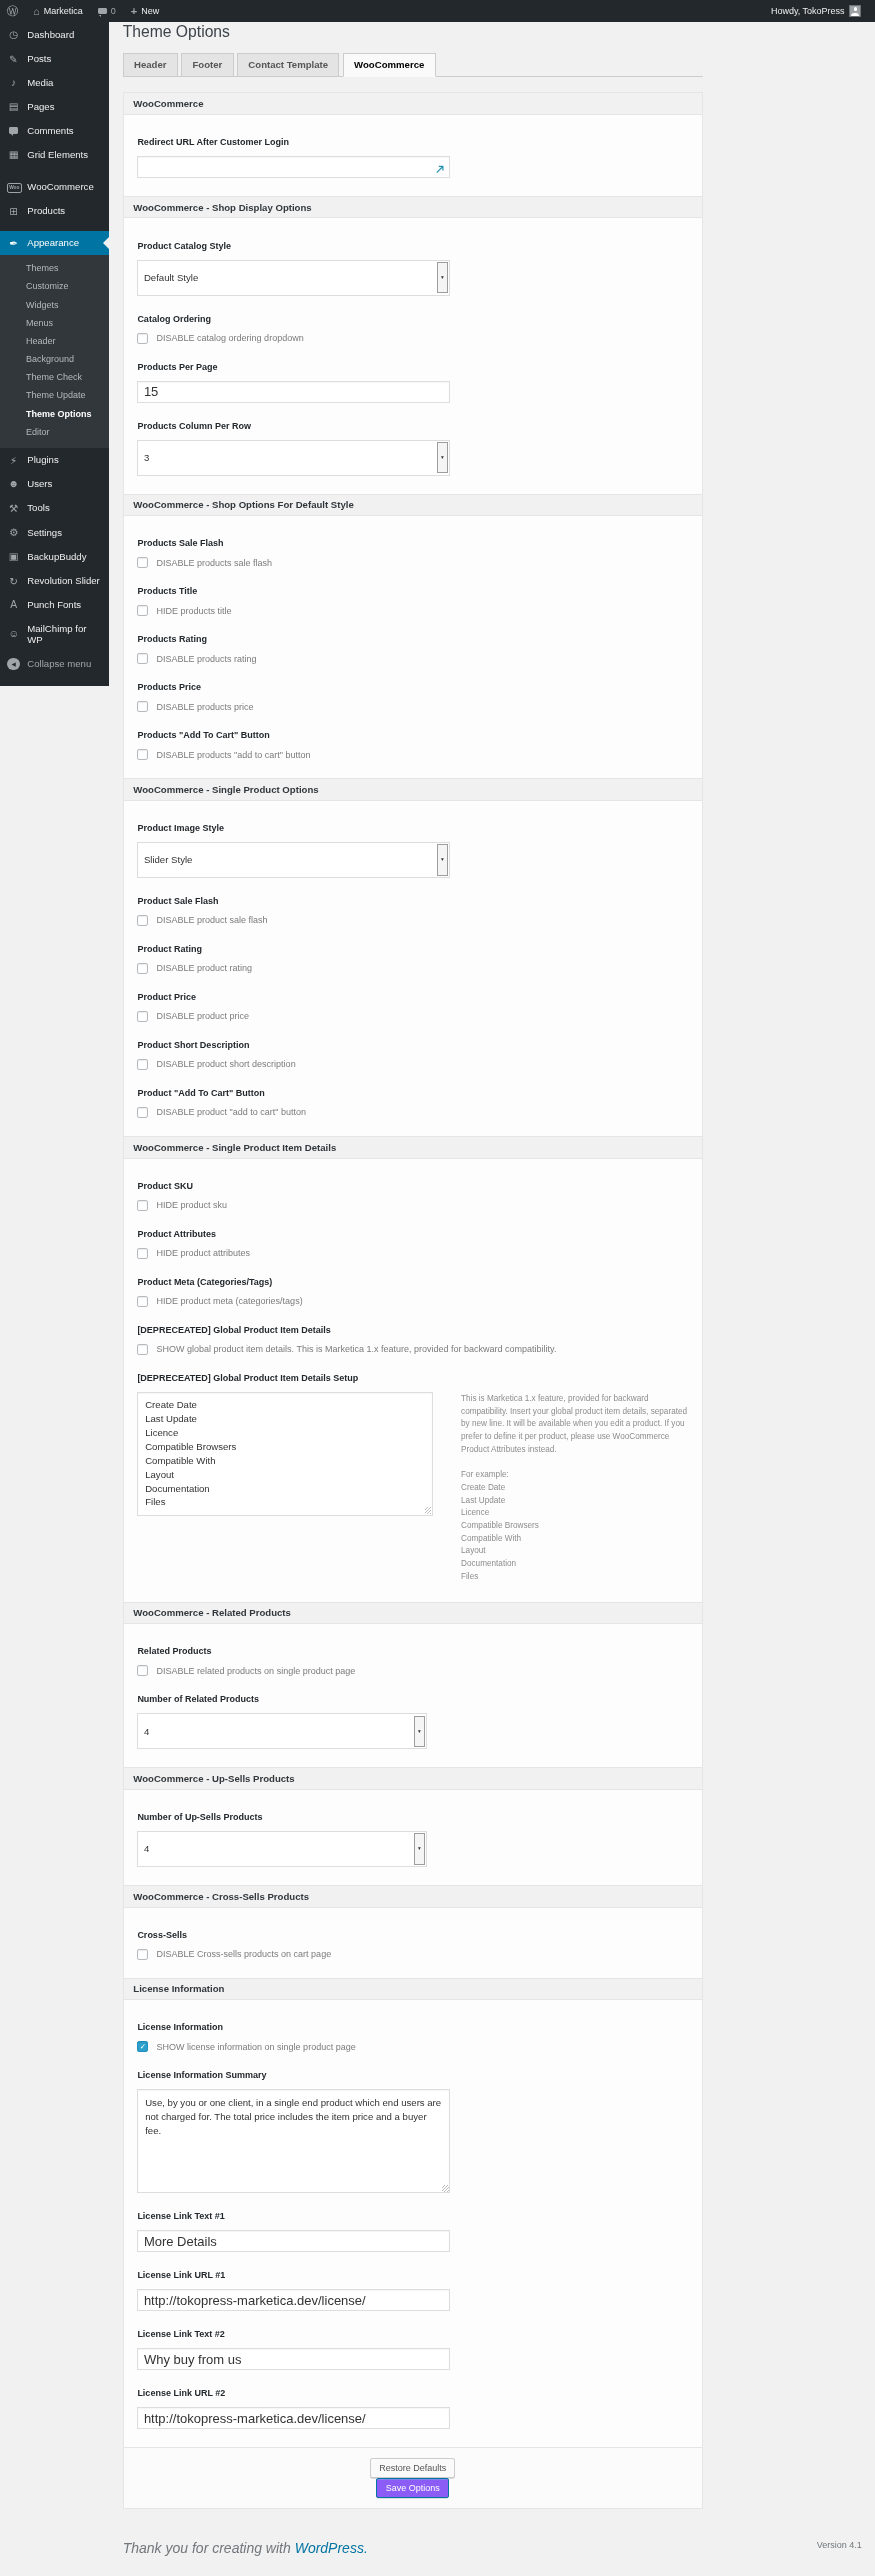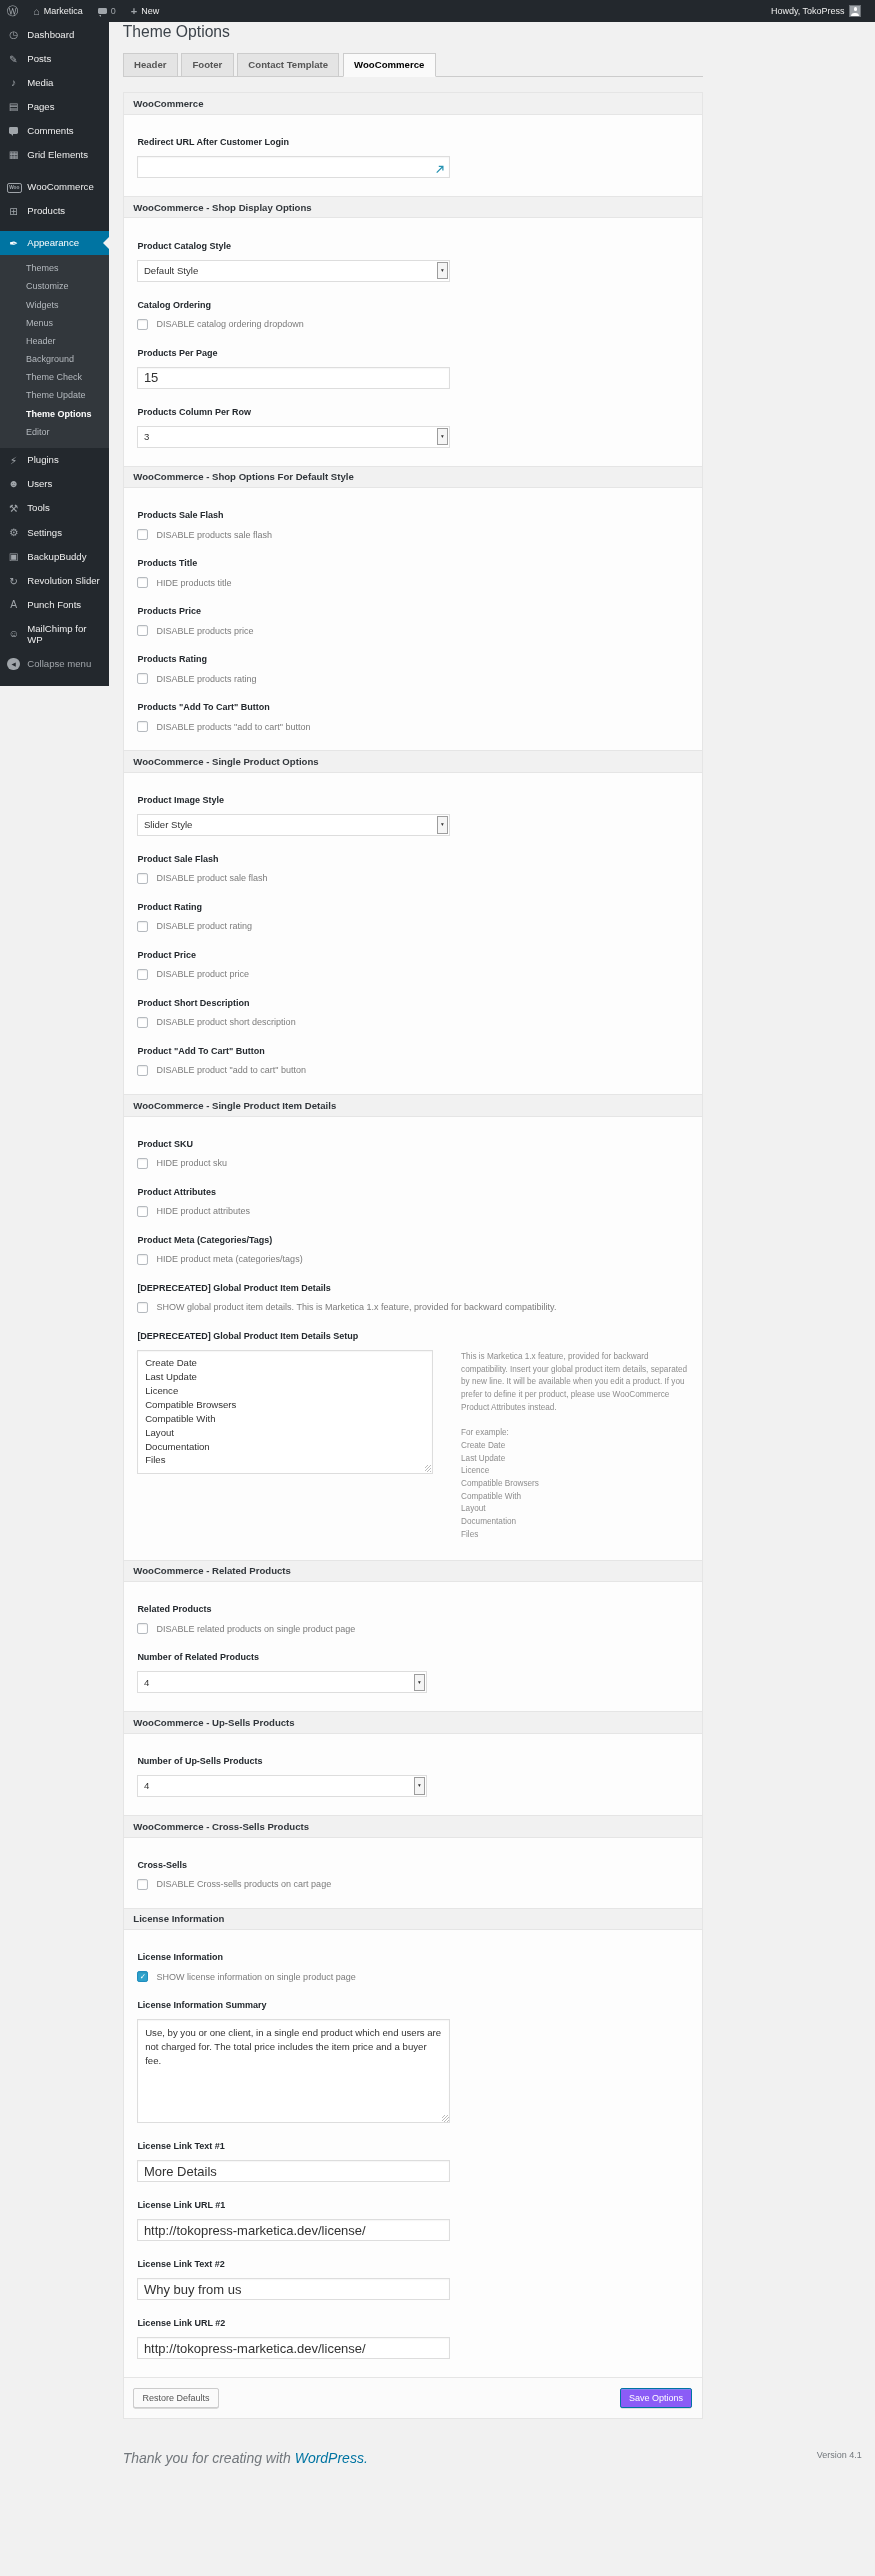--- a/index.html
+++ b/index.html
@@ -55,42 +55,42 @@
     font-size:9.6px; font-weight:bold; color:#32373c; }
   .section { border-top:0.7px solid #e5e5e5; }
   .section:first-child { border-top:none; }
   .section-body { padding:4.1px 13.7px 18px; }
   .field { margin-top:18px; }
   .field-label { font-size:9px; font-weight:bold; color:#23282d; margin-bottom:9px; }
   .text-input { position:relative; width:313px; height:22px; background:#fff; border:0.7px solid #ddd;
     box-shadow:inset 0 0.7px 1.4px rgba(0,0,0,.05); display:flex; align-items:center; padding:0 5.5px;
     font-size:13px; color:#333; }
   .picker { position:absolute; right:4.1px; top:5.5px; cursor:pointer; }
-  .sel { position:relative; width:313px; height:22px; background:#fff; border:0.7px solid #ddd;
+  .sel { position:relative; width:313px; height:36px; background:#fff; border:0.7px solid #ddd;
     display:flex; align-items:center; padding:0 16.4px 0 5.5px; font-size:9.6px; color:#333; cursor:pointer; }
   .sel.narrow { width:290px; }
   .sel-arrow { position:absolute; right:1.4px; top:1.4px; bottom:1.4px; width:11px; background:#f5f5f5;
     border:0.7px solid #9d9d9d; display:flex; align-items:center; justify-content:center;
     font-size:4.8px; color:#333; }
   .cb-row { display:flex; align-items:center; gap:8.2px; }
   .checkbox { width:11px; height:11px; background:#fff; border:0.7px solid #b4b9be; border-radius:2.1px;
     box-shadow:inset 0 0.7px 1.4px rgba(0,0,0,.1); cursor:pointer; flex:0 0 11px;
     display:flex; align-items:center; justify-content:center; font-size:7.5px; color:#fff; }
   .checkbox.checked { background:#2ea2cc; border-color:#1e8cbe; }
   .cb-text { font-size:9px; color:#7b7b7b; }
   .ta-wrap { display:flex; align-items:flex-start; gap:28px; }
   .textarea { position:relative; width:313px; background:#fff; border:0.7px solid #ddd;
     box-shadow:inset 0 0.7px 1.4px rgba(0,0,0,.05); padding:5.5px 6.8px; font-size:9.6px; color:#333;
     line-height:1.45; white-space:pre-line; }
   .resize-grip { position:absolute; right:0.7px; bottom:0.7px; width:6.8px; height:6.8px;
     background:repeating-linear-gradient(135deg,#bbb 0 0.7px,transparent 0.7px 2.1px); cursor:nwse-resize; }
   .side-note { width:241px; font-size:8.2px; color:#8d8d8d; line-height:1.55; white-space:pre-line; padding-top:1.4px; }
   
   .panel-footer { display:flex; align-items:center; justify-content:space-between;
-    background:#fbfbfb; border-top:0.7px solid #e5e5e5; padding:9.6px 9.6px; }
+    background:#fbfbfb; border-top:0.7px solid #e5e5e5; padding:9.6px 9.6px;flex-direction:column; }
   .btn { font-size:9px; border-radius:2.1px; padding:4.1px 8.2px; cursor:pointer; display:inline-block; }
   .btn-secondary { background:#fafafa; border:0.7px solid #ccc; color:#555; box-shadow:0 0.7px 0 #ccc; }
   .btn-primary { background:#8b5cf6; border:0.7px solid #0074a2; color:#fff;
     box-shadow:inset 0 0.7px 0 rgba(120,200,230,.5), 0 0.7px 0 rgba(0,0,0,.15); }
   
   .page-footer { width:739px; display:flex; justify-content:space-between; margin-top:31.5px; padding-bottom:16.4px; }
   .thanks { font-size:14px; font-style:italic; color:#72777c; }
   .thanks .wplink { color:#0074a2; cursor:pointer; }
   .version { font-size:9px; color:#72777c; }
 </style>
@@ -279,31 +279,31 @@
               </div>
             </div>
             <div class="field">
               <div class="field-label">Products Title</div>
               <div class="cb-row">
                 <div class="checkbox"></div>
                 <div class="cb-text">HIDE products title</div>
               </div>
             </div>
             <div class="field">
+              <div class="field-label">Products Rating</div>
+              <div class="cb-row">
+                <div class="checkbox"></div>
+                <div class="cb-text">DISABLE products rating</div>
+              </div>
+            </div>
+            <div class="field">
               <div class="field-label">Products Price</div>
               <div class="cb-row">
                 <div class="checkbox"></div>
                 <div class="cb-text">DISABLE products price</div>
-              </div>
-            </div>
-            <div class="field">
-              <div class="field-label">Products Rating</div>
-              <div class="cb-row">
-                <div class="checkbox"></div>
-                <div class="cb-text">DISABLE products rating</div>
               </div>
             </div>
             <div class="field">
               <div class="field-label">Products "Add To Cart" Button</div>
               <div class="cb-row">
                 <div class="checkbox"></div>
                 <div class="cb-text">DISABLE products "add to cart" button</div>
               </div>
             </div>
           </div>

